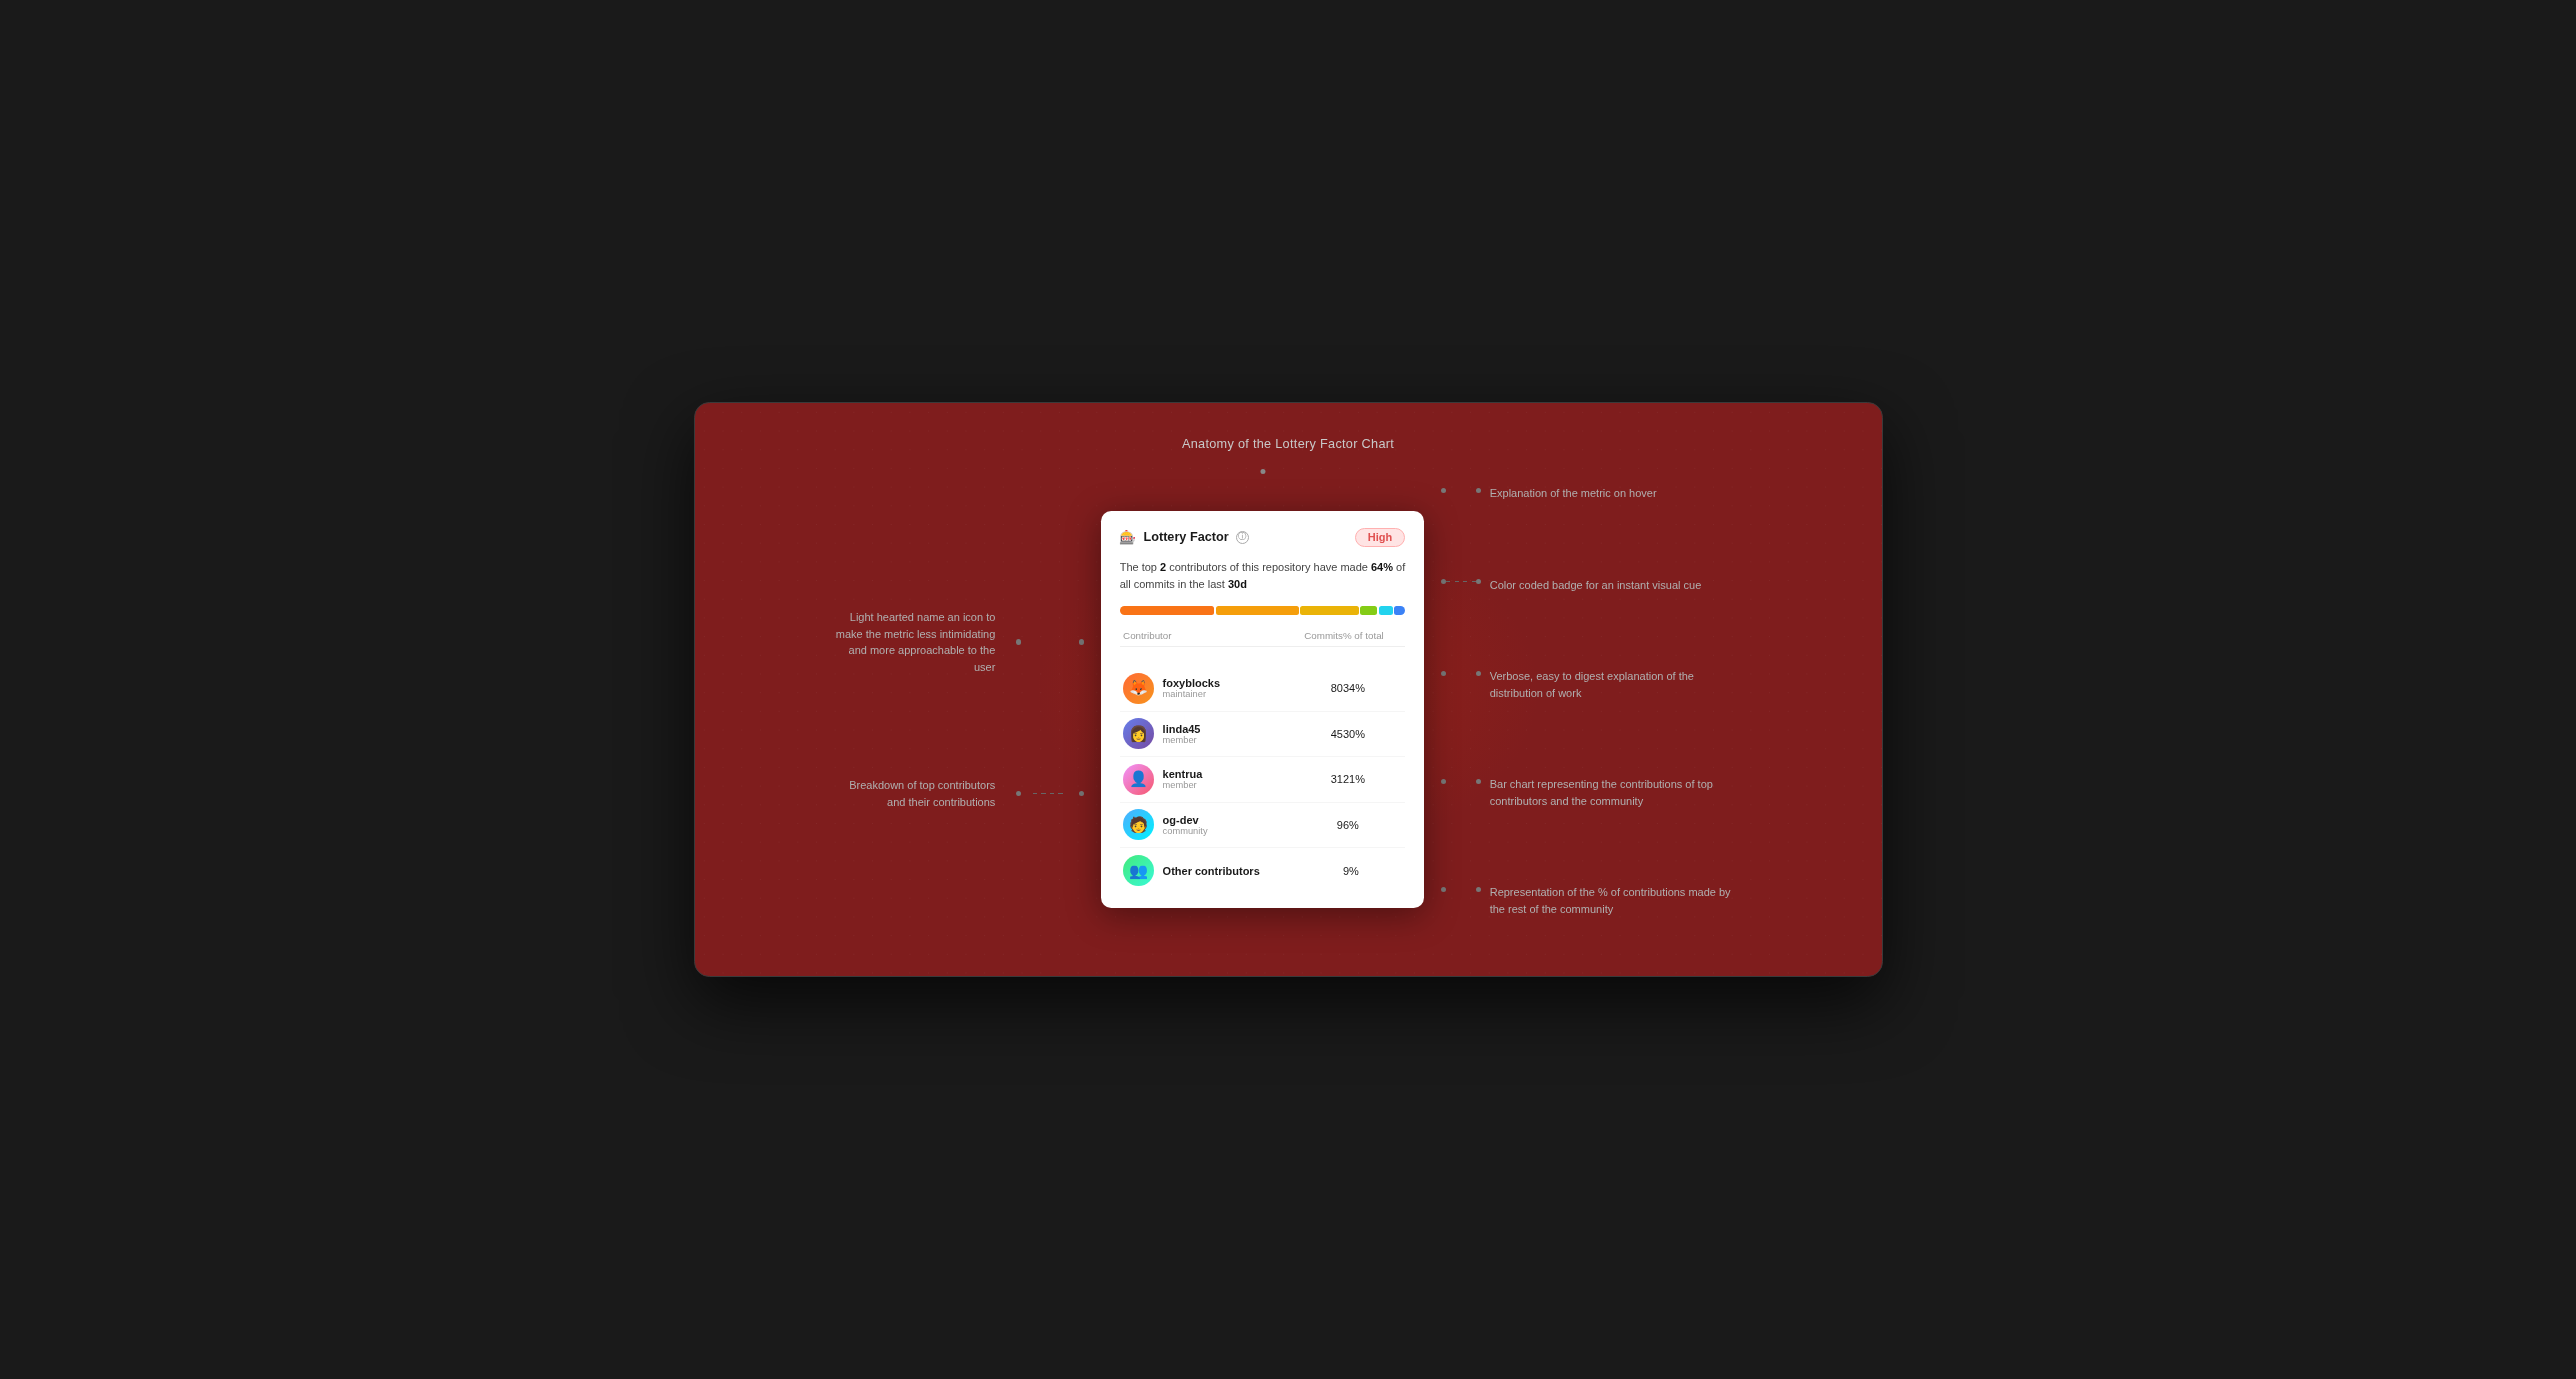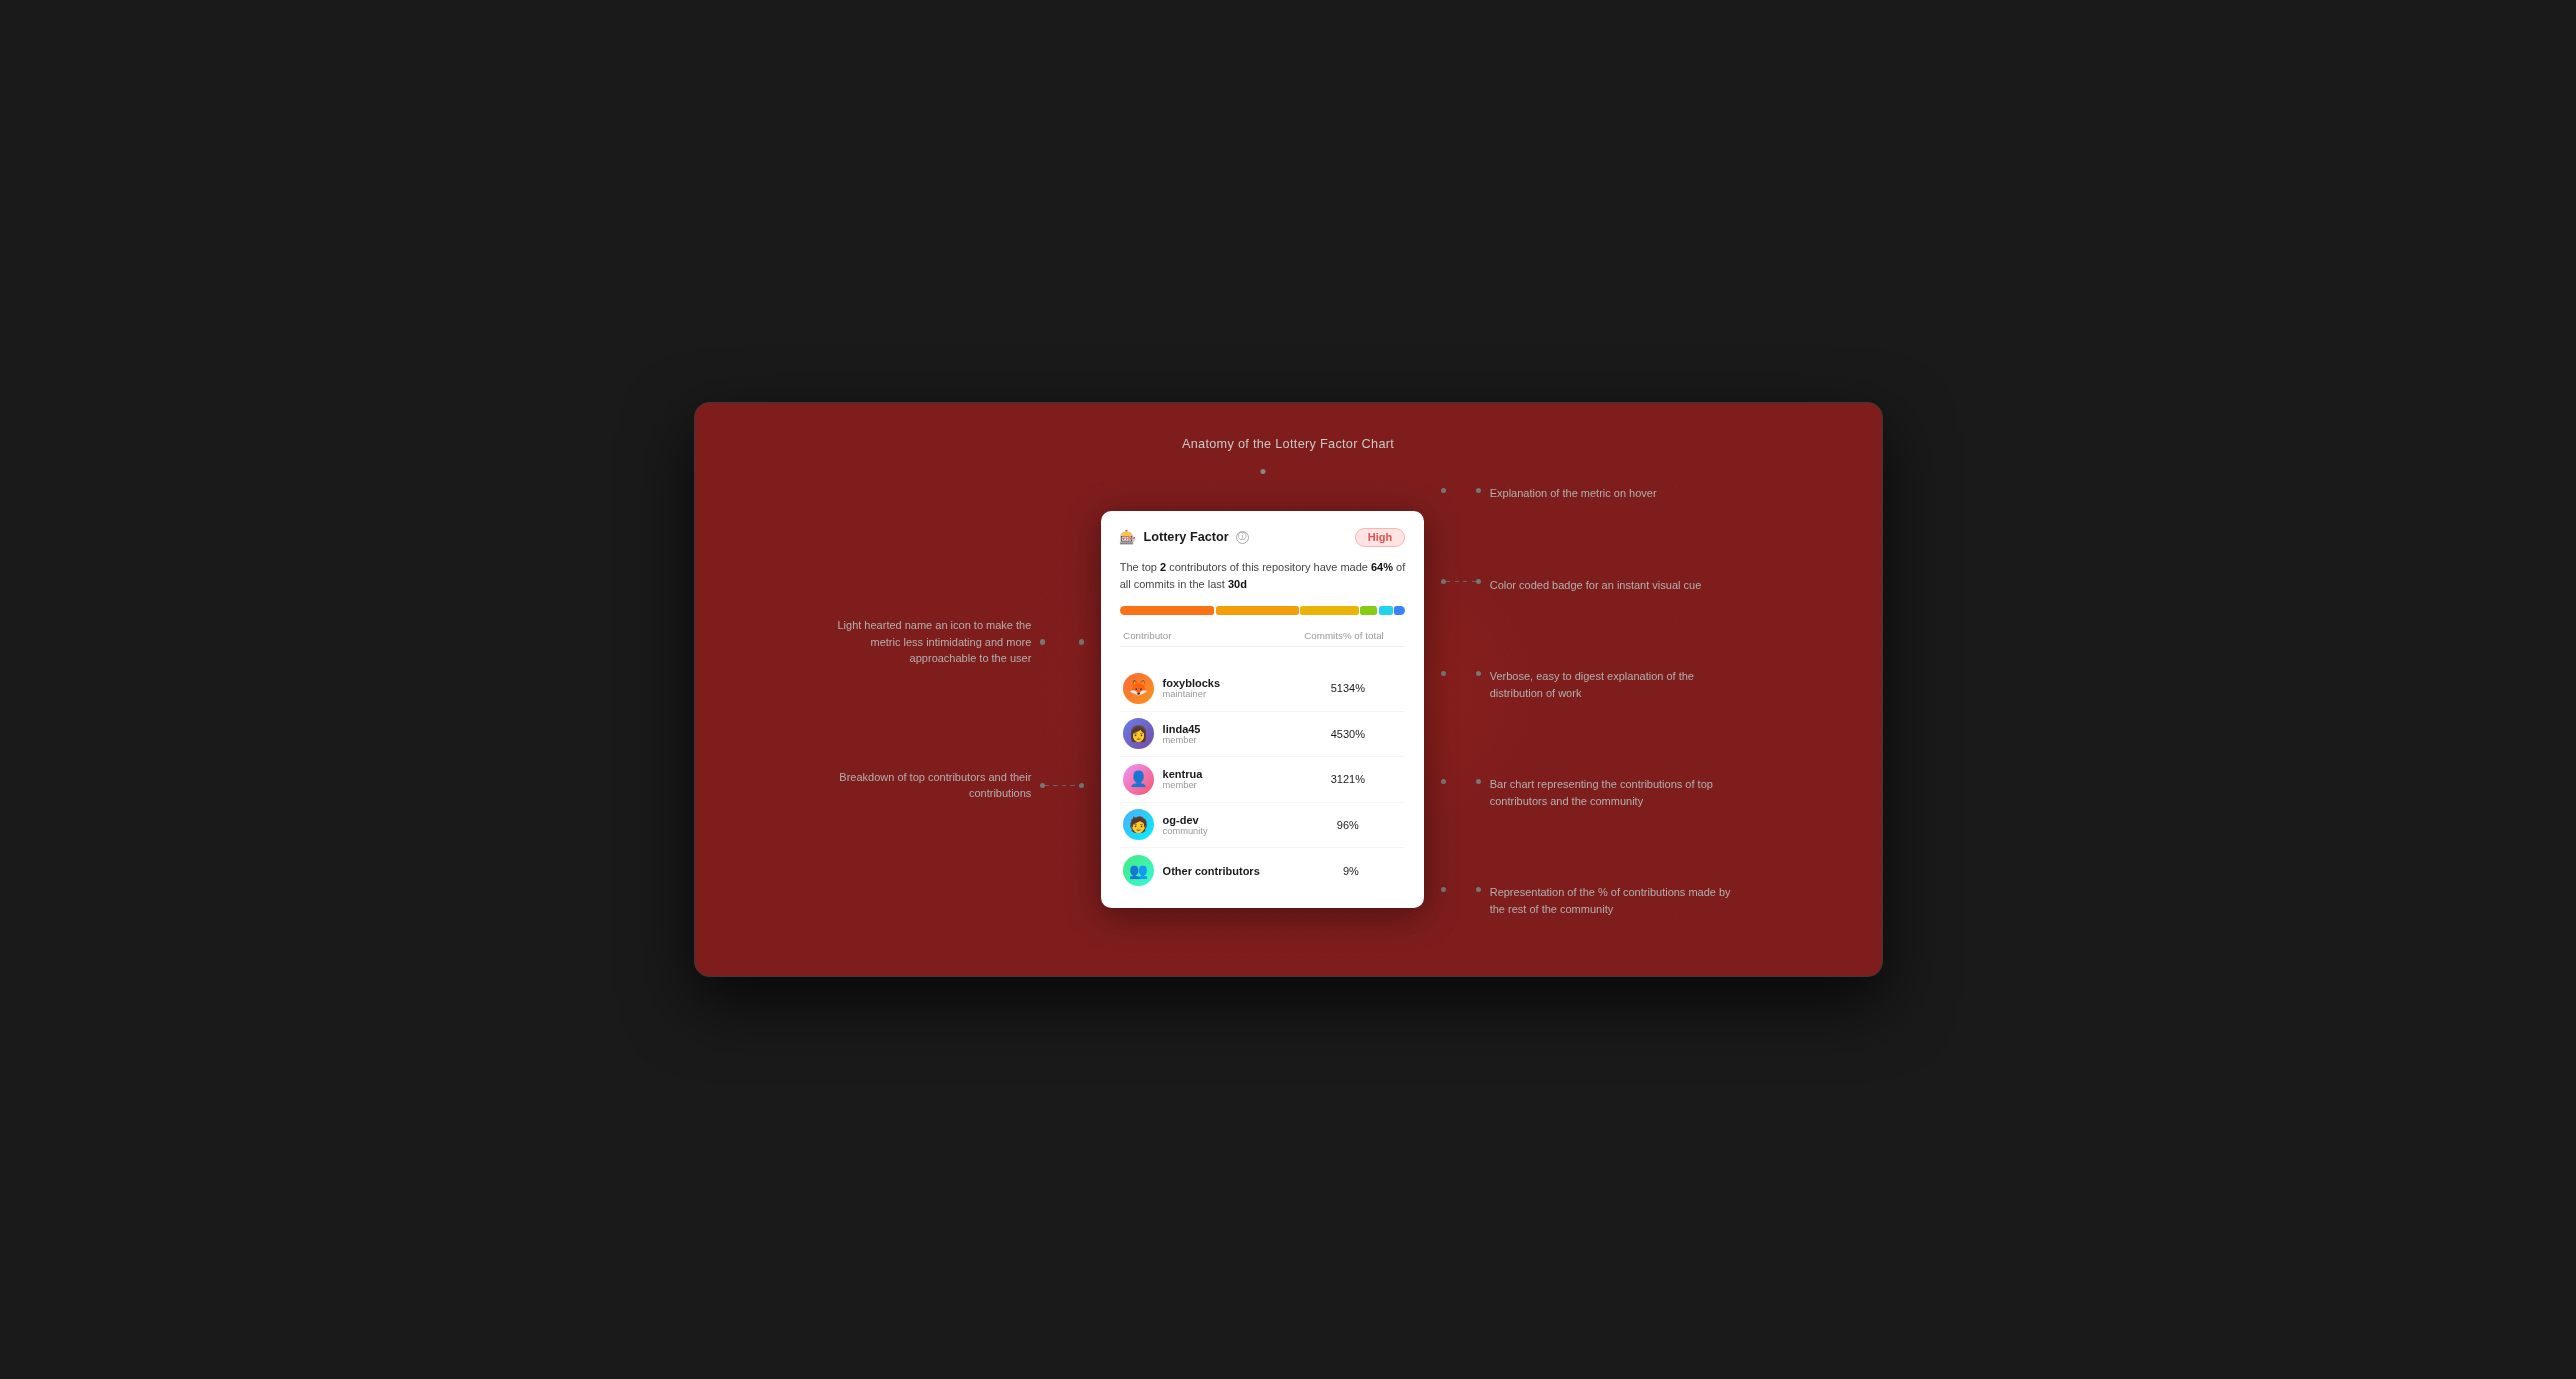--- a/index.html
+++ b/index.html
@@ -87,21 +87,21 @@
       gap: 51px;
       padding-left: 17px;
       max-width: 323px;
       justify-content: flex-end;
     }
 
     
     .left-annotation-item {
       display: flex;
       align-items: center;
-      gap: 0;
+      gap: 12px;
     }
 
     .left-annotation-item .ann-text {
       text-align: right;
       color: #b0b0b0;
       font-size: 11px;
       line-height: 1.5;
       margin-right: 8.5px;
     }
 
@@ -416,21 +416,21 @@
 
         <div id="contributors-list">
             <div class="contributor-row">
               <div class="avatar avatar-foxyblocks">
                 <span class="avatar-emoji">🦊</span>
               </div>
               <div class="contributor-info">
                 <div class="contributor-name">foxyblocks</div>
                 <div class="contributor-role">maintainer</div>
               </div>
-              <div class="commits-val">51</div>
+              <div class="commits-val">80</div>
               <div class="pct-val">34%</div>
             </div>
             <div class="contributor-row">
               <div class="avatar avatar-linda45">
                 <span class="avatar-emoji">👩</span>
               </div>
               <div class="contributor-info">
                 <div class="contributor-name">linda45</div>
                 <div class="contributor-role">member</div>
               </div>

